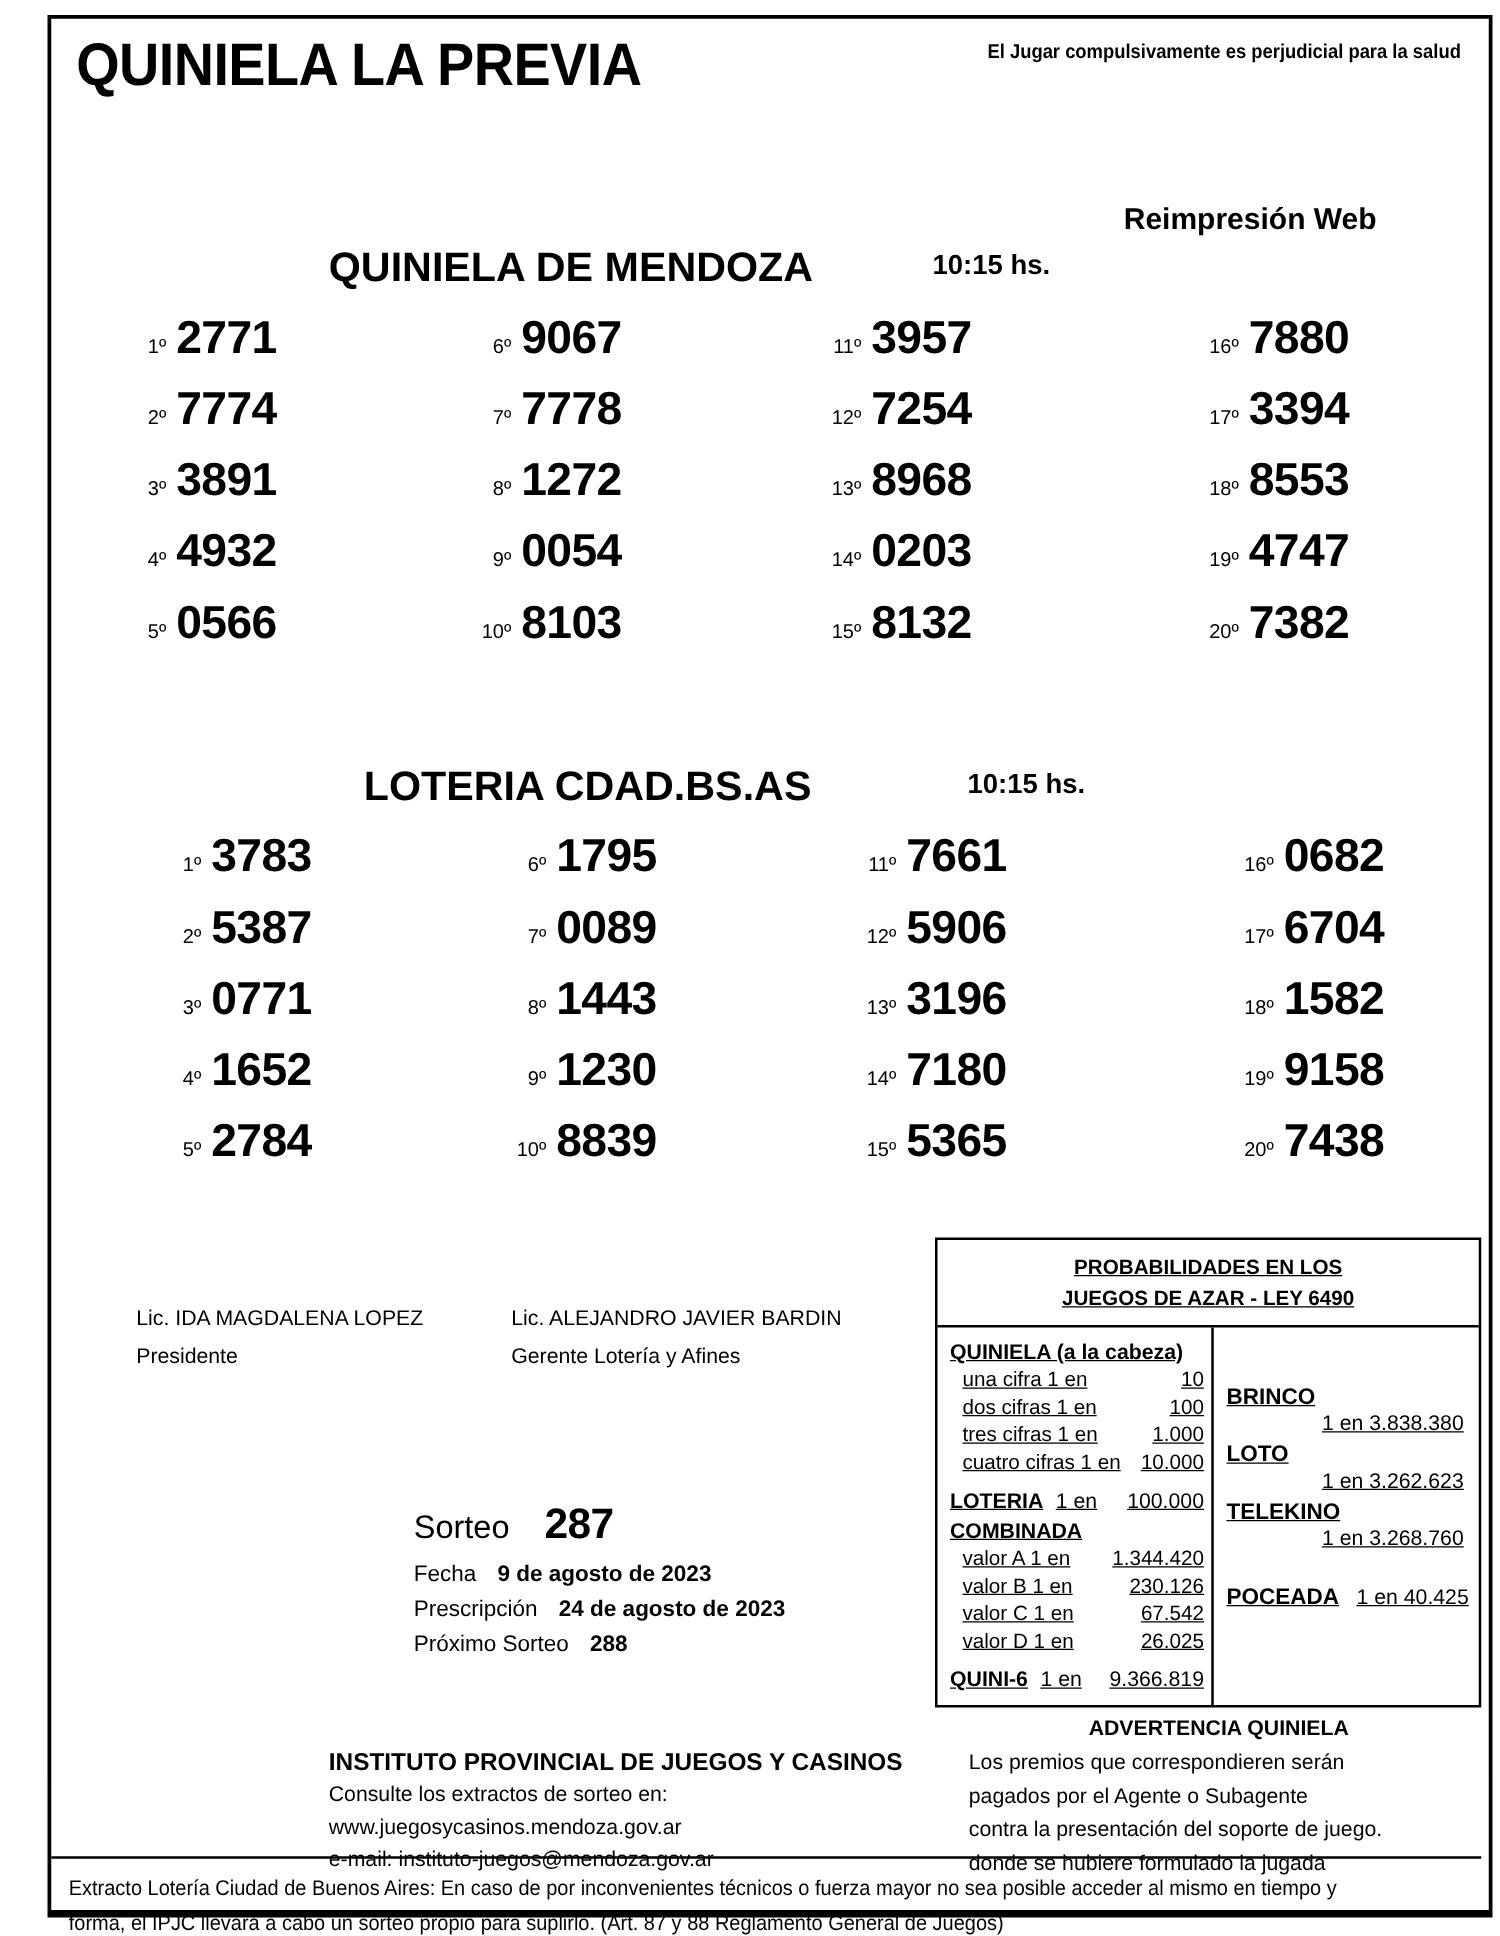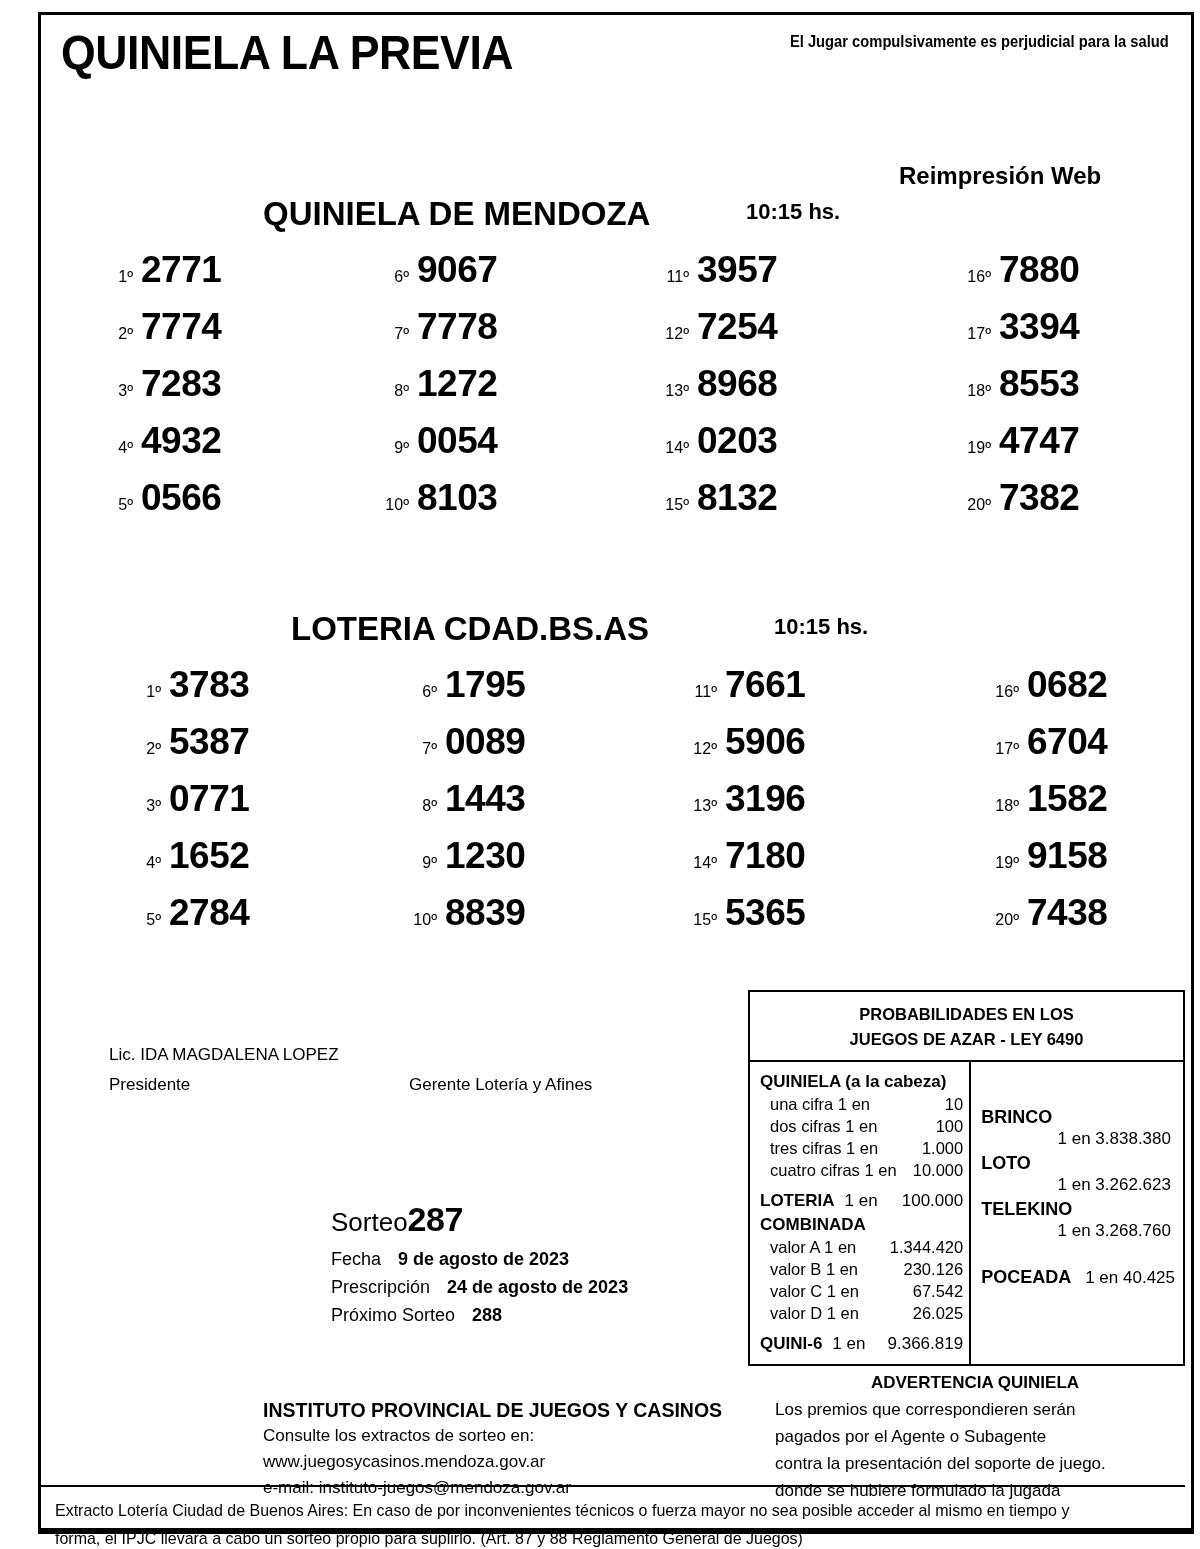--- a/index.html
+++ b/index.html
@@ -153,40 +153,42 @@
   }
   .sorteo-line {
     display: flex;
     align-items: baseline;
     margin-bottom: 6px;
   }
   .sorteo-label { font-size: 26px; }
   .sorteo-value {
     font-size: 34px;
     font-weight: bold;
+    margin-left: 28px;
     letter-spacing: -0.5px;
   }
   .meta-line {
     font-size: 18px;
     line-height: 28px;
     white-space: nowrap;
   }
   .meta-line b { font-weight: bold; }
   .meta-line .ml-label { font-weight: normal; }
   .meta-gap-1 { margin-left: 12px; }
 
   
   .prob-box {
     position: absolute;
     left: 707px;
     top: 975px;
     width: 437px;
     border: 2px solid #000;
     box-sizing: border-box;
     background: #fff;
+    text-decoration: underline;
   }
   .prob-header {
     text-align: center;
     font-size: 16.5px;
     font-weight: bold;
     line-height: 25px;
     padding: 10px 0 8px 0;
     border-bottom: 2px solid #000;
   }
   .prob-body {
@@ -364,21 +366,21 @@
           <div class="result-cell">
             <span class="pos">12º</span>
             <span class="num">7254</span>
           </div>
           <div class="result-cell">
             <span class="pos">17º</span>
             <span class="num">3394</span>
           </div>
           <div class="result-cell">
             <span class="pos">3º</span>
-            <span class="num">7283</span>
+            <span class="num">3891</span>
           </div>
           <div class="result-cell">
             <span class="pos">8º</span>
             <span class="num">1272</span>
           </div>
           <div class="result-cell">
             <span class="pos">13º</span>
             <span class="num">8968</span>
           </div>
           <div class="result-cell">
@@ -505,20 +507,21 @@
           <div class="result-cell">
             <span class="pos">20º</span>
             <span class="num">7438</span>
           </div>
         </div>
     </div>
 
     <div class="signatures">
       <div class="sig-row">
         <div class="sig-col-a">Lic. IDA MAGDALENA LOPEZ</div>
+        <div class="sig-col-b">Lic. ALEJANDRO JAVIER BARDIN</div>
       </div>
       <div class="sig-row">
         <div class="sig-col-a">Presidente</div>
         <div class="sig-col-b">Gerente Lotería y Afines</div>
       </div>
     </div>
 
     <div class="sorteo-block">
       <div class="sorteo-line">
         <span class="sorteo-label">Sorteo</span>

